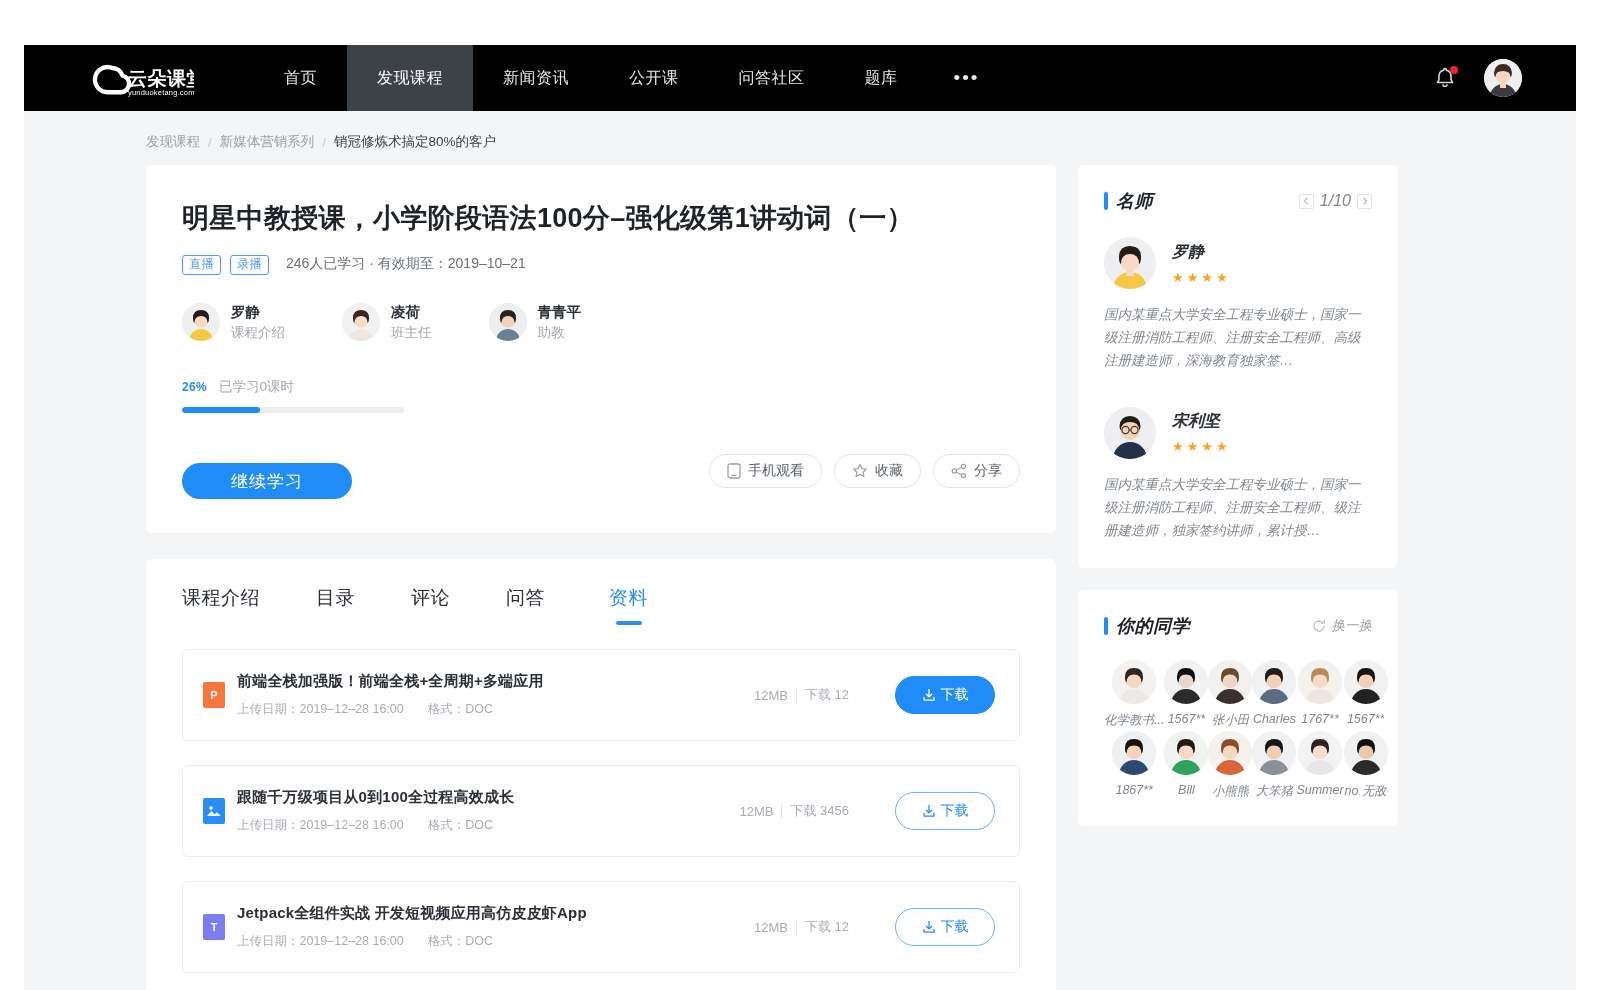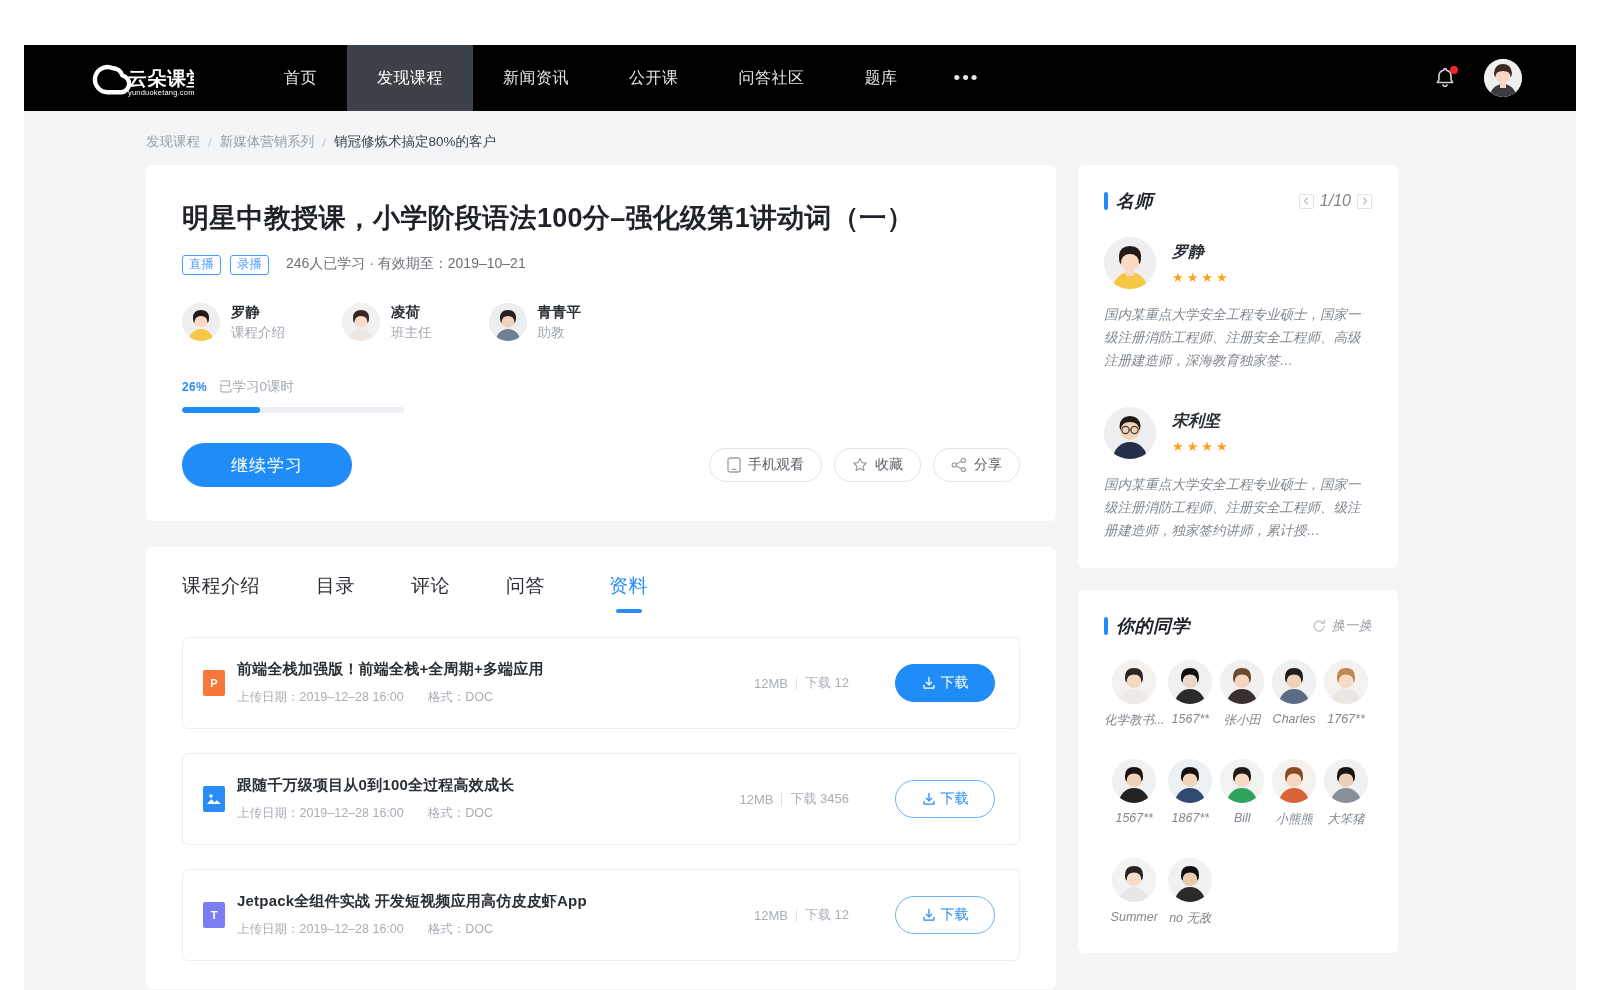--- a/index.html
+++ b/index.html
@@ -76,23 +76,23 @@
 
   .progress-block { margin-top:36px; }
   .progress-head { display:flex; align-items:baseline; gap:12px; }
   .pct { font-size:12px; color:#2a8cf7; font-weight:bold; letter-spacing:.3px; }
   .learned { font-size:13.5px; color:#a3a8af; }
   .bar { width:222px; height:6px; border-radius:3px; background:#eceef1; margin-top:11px; overflow:hidden; }
   .bar-fill { height:6px; border-radius:3px; background:#1f8cf8; }
 
   .actions-row { display:flex; align-items:center; margin-top:30px; }
   .btn-primary {
-    width:170px; height:44px; border-radius:24px; background:#1f8cf8; color:#fff;
+    width:170px; height:36px; border-radius:24px; background:#1f8cf8; color:#fff;
     font-size:17px; display:flex; align-items:center; justify-content:center; cursor:pointer;
-    border:none; letter-spacing:1px;
+    border:none; letter-spacing:1px;margin-top:20px;
   }
   .actions-right { margin-left:auto; display:flex; gap:12px; }
   .pill {
     height:34px; border:1px solid #e2e5e9; border-radius:17px; background:#fff;
     display:flex; align-items:center; gap:7px; padding: 0 17px; font-size:14px; color:#5b6068; cursor:pointer;
   }
 
   
   .tabs-card { margin-top:26px; padding-bottom:4px; min-height:420px; }
   .tabs { display:flex; gap:56px; padding: 26px 36px 0 36px; }
@@ -140,21 +140,21 @@
   }
   .refresh { margin-left:auto; display:flex; align-items:center; gap:6px; font-size:13.5px; color:#9aa0a8; cursor:pointer; }
 
   .teacher-block { margin-top:24px; }
   .tb-head { display:flex; align-items:center; gap:16px; }
   .tb-av { width:52px; height:52px; border-radius:50%; overflow:hidden; background:#eceef0; flex:none; }
   .tb-name { font-size:16px; color:#2b2f36; font-weight:bold; }
   .stars { margin-top:7px; display:flex; gap:3px; color:#ffa01f; font-size:13px; }
   .tb-desc { font-size:13.5px; color:#81878f; line-height:1.72; margin-top:14px; }
 
-  .mates { margin-top:22px; display:grid; grid-template-columns: repeat(5, 1fr); row-gap:30px; }
+  .mates { margin-top:22px; display:grid; grid-template-columns: repeat(6, 1fr); row-gap:2px; }
   .mate { display:flex; flex-direction:column; align-items:center; gap:8px; cursor:pointer; }
   .mate-av { width:44px; height:44px; border-radius:50%; overflow:hidden; background:#eceef0; }
   .mate-name { font-size:12.5px; color:#81878f; max-width:66px; overflow:hidden; text-overflow:ellipsis; white-space:nowrap; text-align:center; }
 
   .svg-ico { display:block; }
 </style>
 </head>
 <body>
 
 <div id="root">

